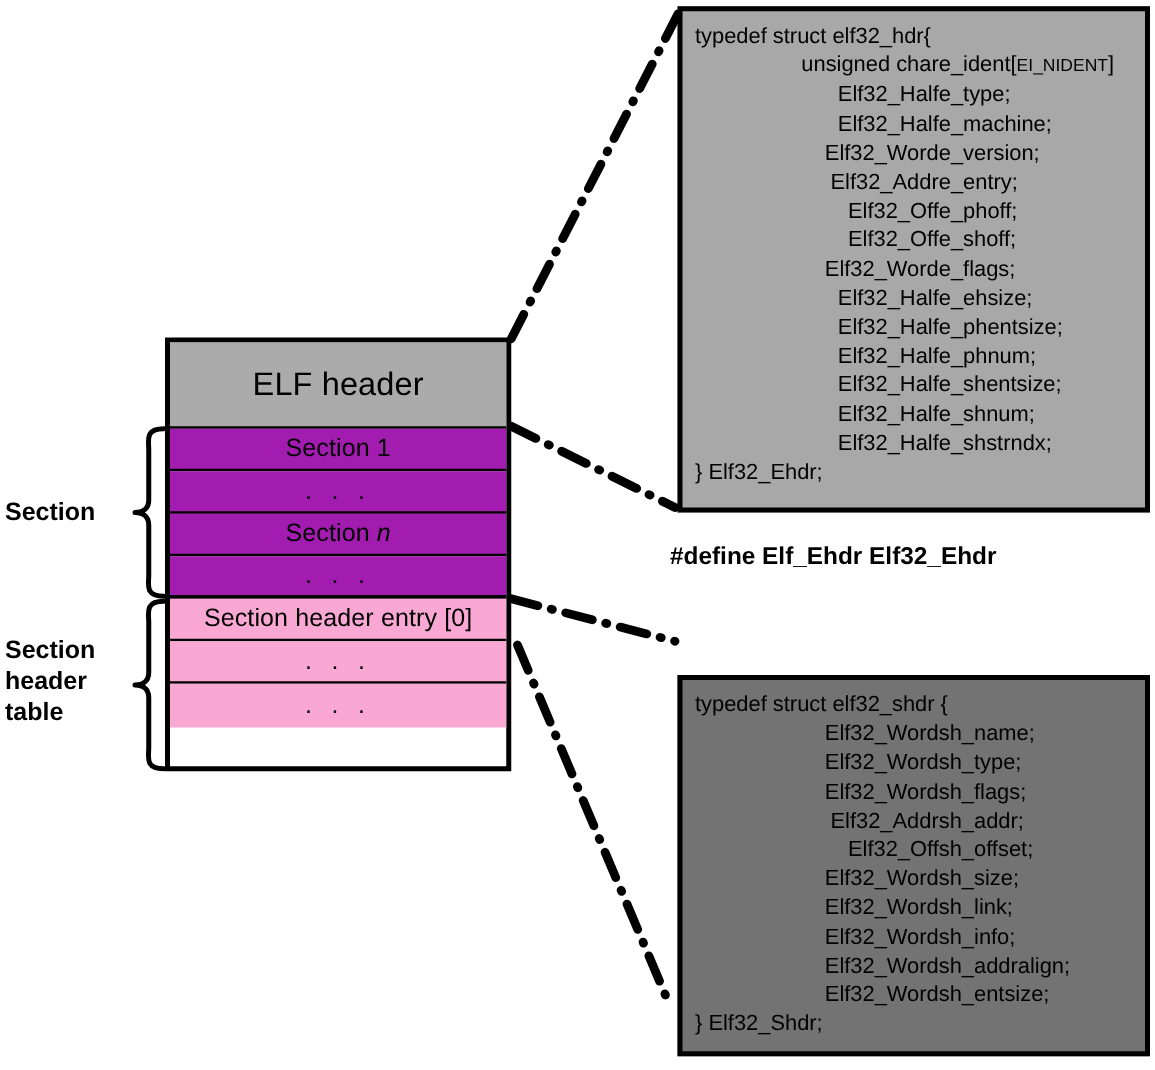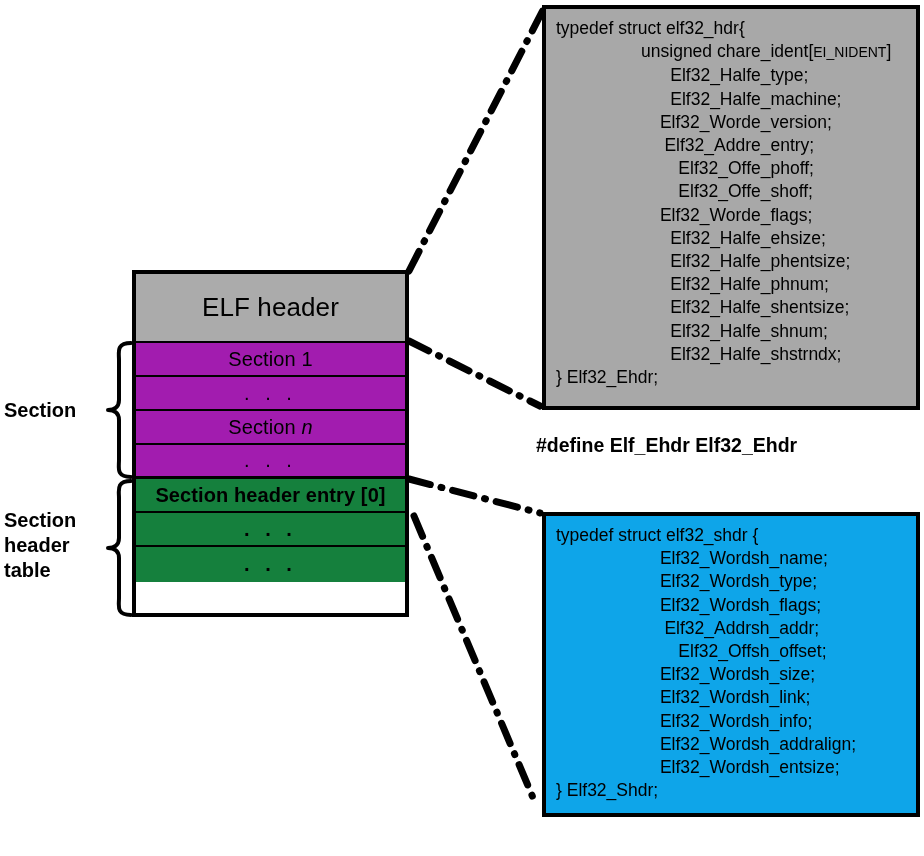--- a/index.html
+++ b/index.html
@@ -15,21 +15,21 @@
     border:4px solid #000;box-sizing:border-box;background:#fff;
   }
   .layout-row{
     box-sizing:border-box;width:100%;
     display:flex;align-items:center;justify-content:center;
     font-size:20px;white-space:nowrap;letter-spacing:.1px;
   }
   .row-elf-header{height:69px;background:#ababab;border-bottom:2px solid #000;font-size:26px;}
   .row-section{height:34px;background:#a21caf;border-bottom:2px solid #000;}
   .row-section.last-section{border-bottom:3px solid #000;}
-  .row-sht{height:34px;background:#15803d;border-bottom:2px solid #000;font-weight:bold;}
+  .row-sht{height:34px;background:#f9a8d4;border-bottom:2px solid #000;}
   .row-sht.last-sht{border-bottom:none;height:35px;}
   .ellipsis{letter-spacing:5px;font-size:20px;}
   .ital{font-style:italic;}
 
   
   .group-label{
     position:absolute;font-weight:bold;font-size:20px;line-height:25px;
     text-align:left;white-space:pre-line;
   }
   #label-section{left:4px;top:398px;}
@@ -38,21 +38,21 @@
   
   #braces{position:absolute;left:0;top:0;width:924px;height:856px;pointer-events:none;}
 
   
   .struct-box{
     position:absolute;border:4px solid #000;box-sizing:border-box;
     font-size:17.5px;line-height:23.2px;
     padding:8px 0 8px 10px;
   }
   #ehdr-box{left:542px;top:5px;width:378px;height:405px;background:#a8a8a8;}
-  #shdr-box{left:542px;top:512px;width:378px;height:305px;background:#0ea5e9;}
+  #shdr-box{left:542px;top:540px;width:378px;height:305px;background:#737373;}
 
   .code-line{display:flex;white-space:pre;}
   .code-line .c-type{display:inline-block;width:185px;flex:0 0 185px;}
   .code-line .c-name{display:inline-block;}
   .code-line.indent{padding-left:10px;text-align:right;}
   .small-caps{font-size:14px;vertical-align:baseline;}
 
   .define-caption{
     position:absolute;font-weight:bold;font-size:19.5px;white-space:nowrap;
   }

